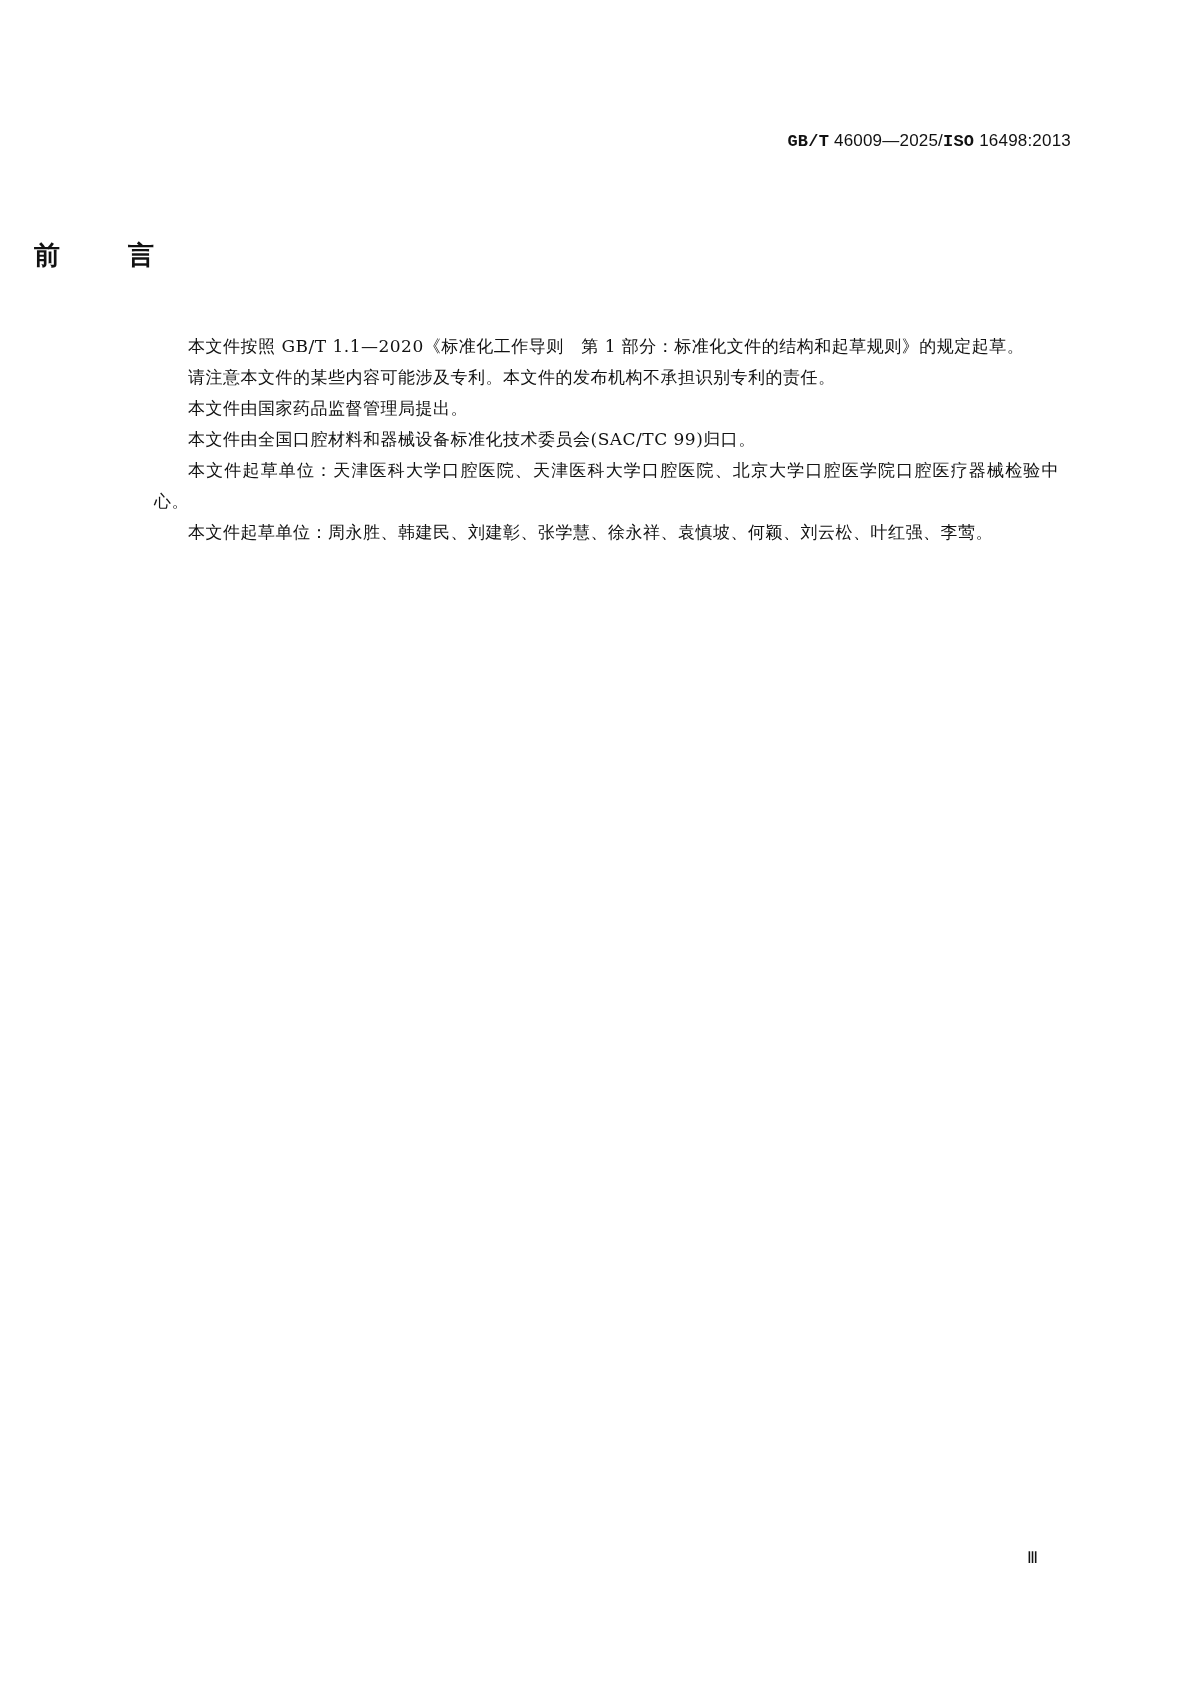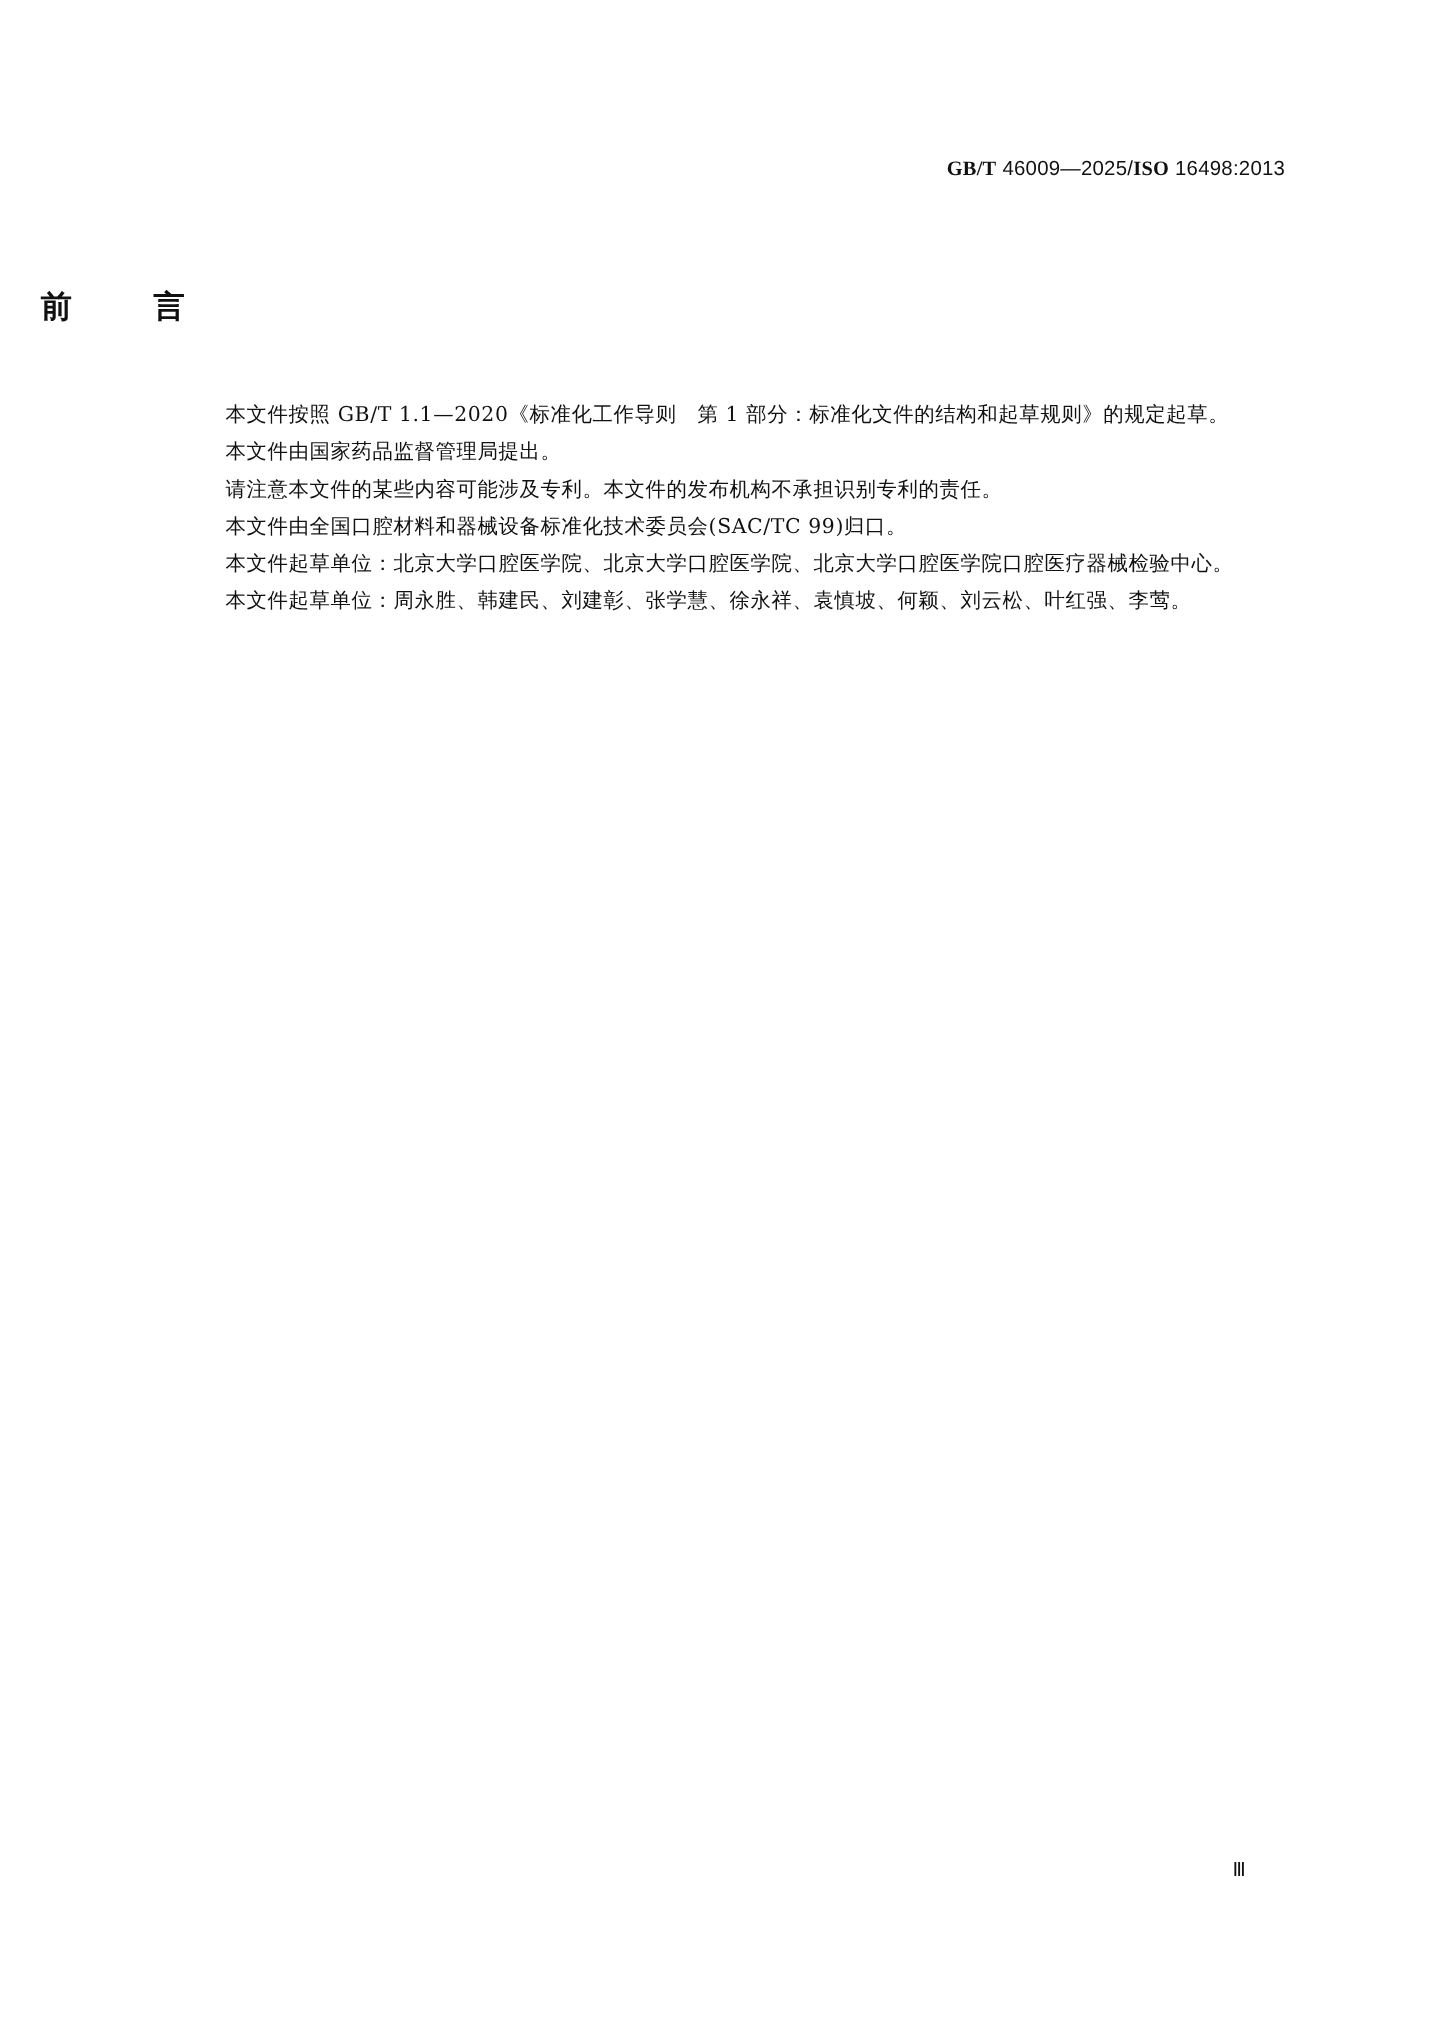--- a/index.html
+++ b/index.html
@@ -1,39 +1,39 @@
 <!DOCTYPE html>
 <html><head>
 <meta charset="utf-8">
 <style>
   html, body { margin: 0; padding: 0; background: #ffffff; }
   body { width: 1191px; height: 1685px; position: relative; overflow: hidden;
          font-family: "DejaVu Serif", "Liberation Serif", serif; color: #111; }
   .std-code { position: absolute; top: 131px; right: 120px; font-size: 17px;
               font-family: "Liberation Sans", "DejaVu Sans", sans-serif; letter-spacing: 0.2px; }
-  .std-code b { font-family: Liberation Serif, serif; font-weight: bold; }
+  .std-code b { font-family: Liberation Mono, monospace; font-weight: bold; }
   .title { position: absolute; top: 238px; left: 0; width: 100%; text-align: left;
            font-size: 26px; font-weight: bold; font-family: "DejaVu Sans", sans-serif; }
   .title span { display: inline-block; margin: 0 34px; }
   .body { position: absolute; top: 331px; left: 154px; width: 905px; font-size: 17px; line-height: 31px; }
   .para { text-indent: 34px; margin: 0; text-align: justify; letter-spacing: 0.5px; }
   .page-num { position: absolute; top: 1548px; left: 1027px; font-size: 16px;
               font-family: "Liberation Serif", serif; }
 </style>
 </head>
 <body>
 
 <div class="std-code"><b>GB/T</b><span> 46009—2025/</span><b>ISO</b><span> 16498:2013</span></div>
 
 <div class="title">
   <span>前</span><span>言</span>
 </div>
 
 <div class="body">
   <p class="para">本文件按照 GB/T 1.1—2020《标准化工作导则　第 1 部分：标准化文件的结构和起草规则》的规定起草。</p>
+  <p class="para">请注意本文件的某些内容可能涉及专利。本文件的发布机构不承担识别专利的责任。</p>
   <p class="para">本文件由国家药品监督管理局提出。</p>
-  <p class="para">请注意本文件的某些内容可能涉及专利。本文件的发布机构不承担识别专利的责任。</p>
   <p class="para">本文件由全国口腔材料和器械设备标准化技术委员会(SAC/TC 99)归口。</p>
-  <p class="para">本文件起草单位：北京大学口腔医学院、北京大学口腔医学院、北京大学口腔医学院口腔医疗器械检验中心。</p>
+  <p class="para">本文件起草单位：天津医科大学口腔医院、天津医科大学口腔医院、北京大学口腔医学院口腔医疗器械检验中心。</p>
   <p class="para">本文件起草单位：周永胜、韩建民、刘建彰、张学慧、徐永祥、袁慎坡、何颖、刘云松、叶红强、李莺。</p>
 </div>
 
 <div class="page-num">Ⅲ</div>
 
 </body></html>

